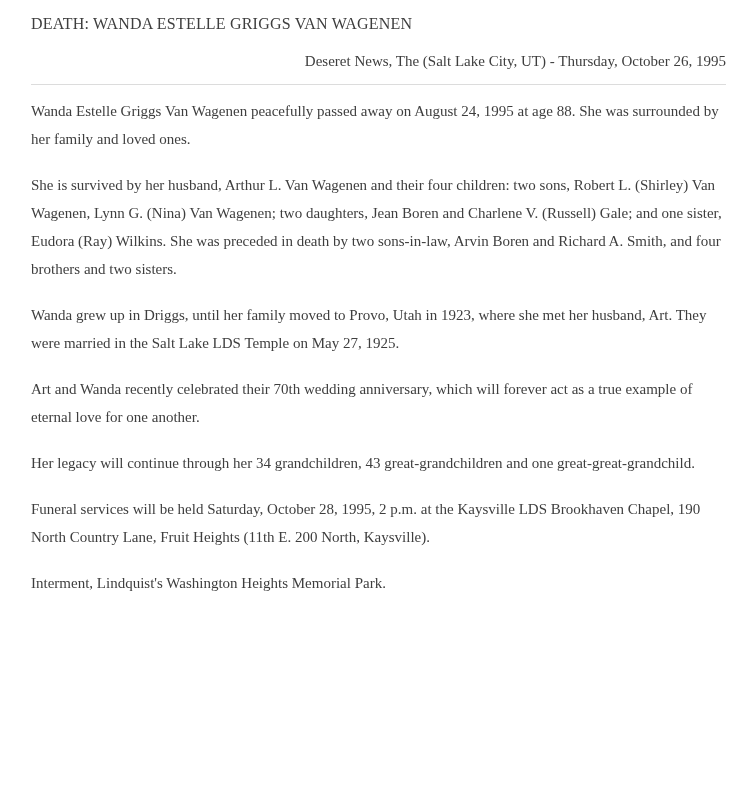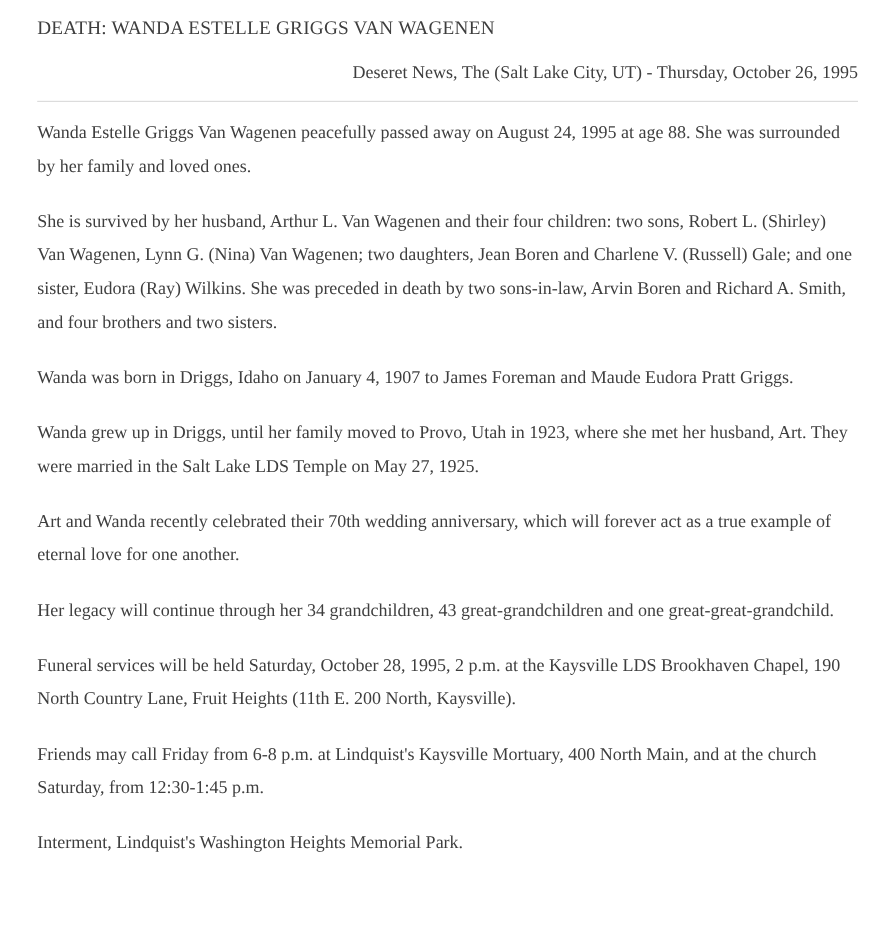--- a/index.html
+++ b/index.html
@@ -5,21 +5,21 @@
   html, body {
     margin: 0;
     padding: 0;
     background: #ffffff;
   }
   .doc-page {
     width: 741px;
     height: 785px;
     box-sizing: border-box;
     background: #ffffff;
-    padding: 14px 26px 10px 31px;
+    padding: 14px 15px 10px 31px;
     font-family: "Liberation Serif", "DejaVu Serif", serif;
     color: #3e3e3e;
     overflow: hidden;
   }
   .doc-title {
     font-size: 16px;
     line-height: 20px;
     font-weight: normal;
     letter-spacing: 0.2px;
     margin: 0;
@@ -54,21 +54,19 @@
 <div class="doc-page">
   <h1 class="doc-title">DEATH: WANDA ESTELLE GRIGGS VAN WAGENEN</h1>
 
   <p class="doc-source">Deseret News, The (Salt Lake City, UT) - Thursday, October 26, 1995</p>
 
   <hr class="doc-divider">
 
   <div class="doc-body">
     <p>Wanda Estelle Griggs Van Wagenen peacefully passed away on August 24, 1995 at age 88. She was surrounded by her family and loved ones.</p>
     <p>She is survived by her husband, Arthur L. Van Wagenen and their four children: two sons, Robert L. (Shirley) Van Wagenen, Lynn G. (Nina) Van Wagenen; two daughters, Jean Boren and Charlene V. (Russell) Gale; and one sister, Eudora (Ray) Wilkins. She was preceded in death by two sons-in-law, Arvin Boren and Richard A. Smith, and four brothers and two sisters.</p>
-    <p>Wanda was born in Driggs, Idaho on January 4, 1907 to James Foreman and Maude Eudora Pratt Griggs.</p>
     <p>Wanda grew up in Driggs, until her family moved to Provo, Utah in 1923, where she met her husband, Art. They were married in the Salt Lake LDS Temple on May 27, 1925.</p>
     <p>Art and Wanda recently celebrated their 70th wedding anniversary, which will forever act as a true example of eternal love for one another.</p>
     <p>Her legacy will continue through her 34 grandchildren, 43 great-grandchildren and one great-great-grandchild.</p>
     <p>Funeral services will be held Saturday, October 28, 1995, 2 p.m. at the Kaysville LDS Brookhaven Chapel, 190 North Country Lane, Fruit Heights (11th E. 200 North, Kaysville).</p>
-    <p>Friends may call Friday from 6-8 p.m. at Lindquist's Kaysville Mortuary, 400 North Main, and at the church Saturday, from 12:30-1:45 p.m.</p>
     <p>Interment, Lindquist's Washington Heights Memorial Park.</p>
   </div>
 </div>
 
 </body></html>

